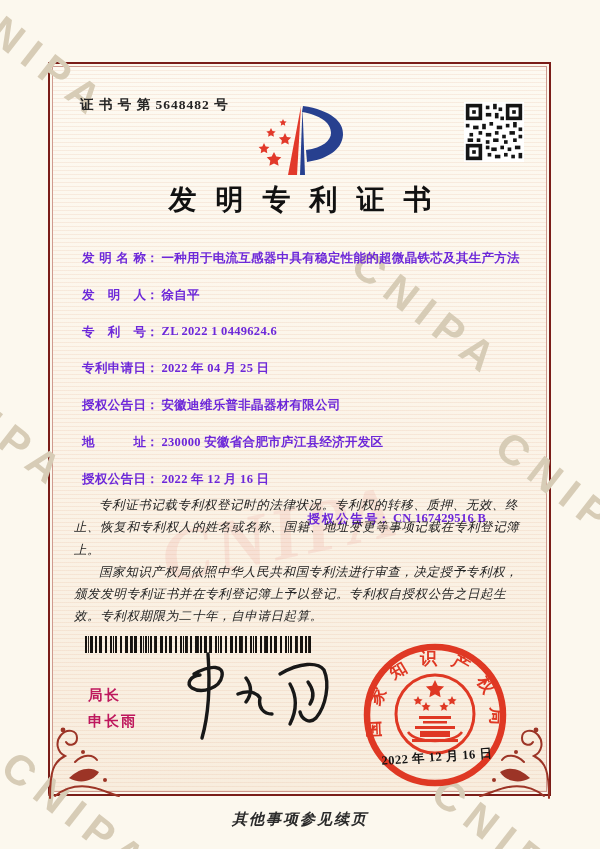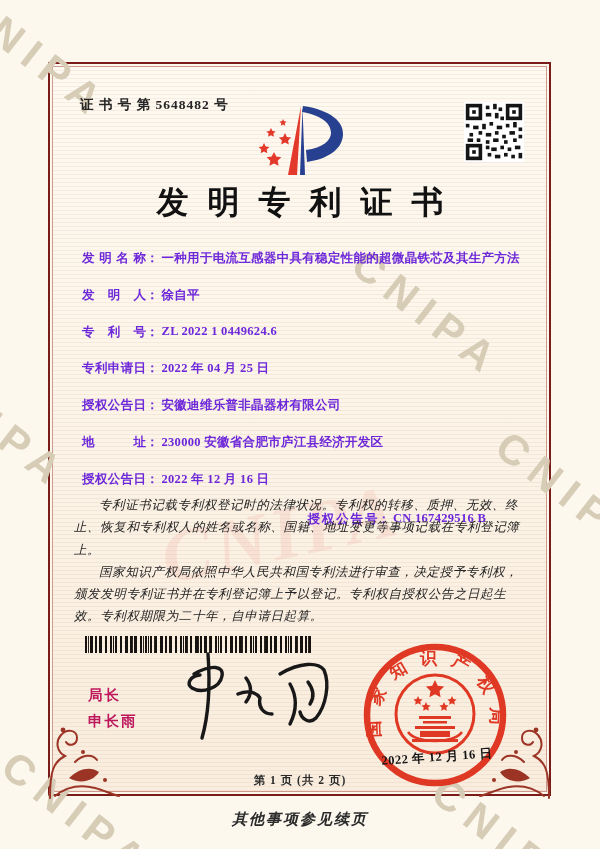--- a/index.html
+++ b/index.html
@@ -35,21 +35,21 @@
   .flourish { position:absolute; z-index:3; }
   
   .cert-no {
     position:absolute; z-index:3; left:80px; top:96px;
     font-size:13.5px; font-weight:600; letter-spacing:1px; color:#242424;
   }
   .logo { position:absolute; z-index:3; left:240px; top:102px; }
   .qr { position:absolute; z-index:3; left:464px; top:102px; }
   .title {
     position:absolute; z-index:3; left:0; width:100%; top:181px;
-    text-align:center; font-size:32px; font-weight:bold;
+    text-align:center; font-size:28px; font-weight:bold;
     letter-spacing:19px; text-indent:19px; color:#111;
   }
   
   .fields { position:absolute; z-index:3; left:82px; top:250px; width:444px; }
   .row { height:36.8px; display:flex; align-items:flex-start;
          font-size:12.5px; font-weight:600; color:#6d28d9; }
   .lbl { display:inline-block; width:64px; text-align:justify; text-align-last:justify; flex:none; }
   .colon { flex:none; padding-right:3px; }
   .val { white-space:nowrap; letter-spacing:0.3px; }
   .pair2 { display:flex; margin-left:38px;margin-top:40px; }
@@ -289,16 +289,15 @@
       <rect x="59" y="76" width="32" height="3" stroke="none"></rect>
       <rect x="63" y="81" width="24" height="2.5" stroke="none"></rect>
       <rect x="55" y="86" width="40" height="3" stroke="none"></rect>
       <rect x="60" y="91" width="30" height="6" stroke="none"></rect>
       <rect x="52" y="99" width="46" height="3" stroke="none"></rect>
       <path d="M48,92 C56,104 94,104 102,92" fill="none" stroke-width="2.5"></path>
     </g>
   </svg>
   <div class="seal-date">2022 年 12 月 16 日</div>
 
-  <div class="footer-page">第 1 页 (共 2 页)</div>
   <div class="footer-note">其他事项参见续页</div>
 
 </div>
 
 </body></html>

